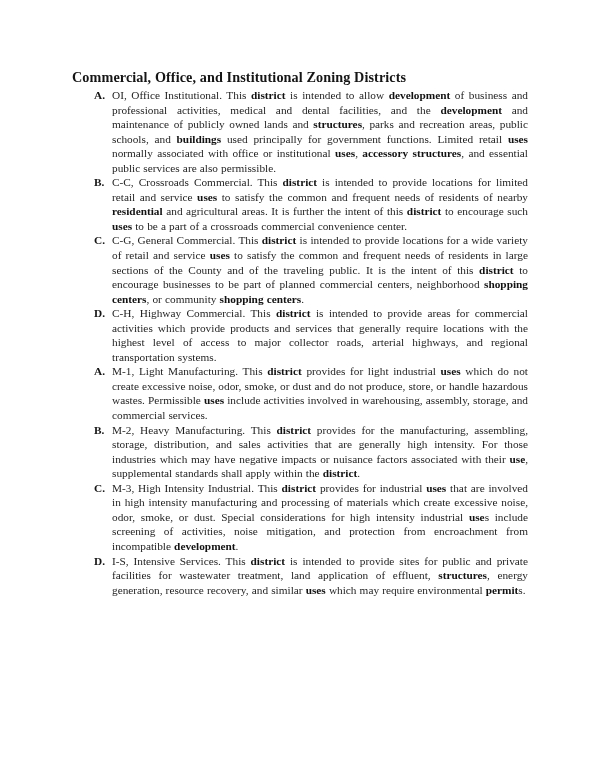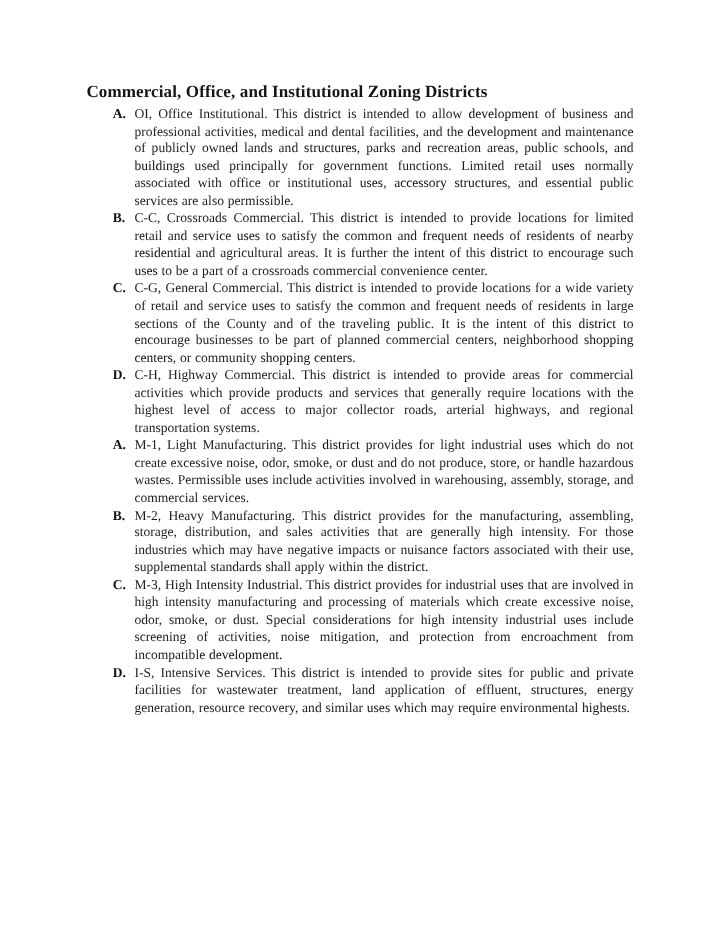--- a/index.html
+++ b/index.html
@@ -32,30 +32,30 @@
     line-height: 14.55px;
     word-spacing: 0.3px;
   }
   .item .label {
     position: absolute;
     left: 22px;
     top: 0;
     font-weight: bold;
     color: #151515;
   }
-  .item b { font-weight: normal; color: #121212; }
+  .item b { font-weight: bold; color: #121212; }
 </style>
 </head>
 <body>
 
 <div class="page">
   <div class="content">
       <div class="section-heading">Commercial, Office, and Institutional Zoning Districts</div>
       <div class="item"><span class="label">A.</span><span>OI, Office Institutional.  This <b>district</b> is intended to allow <b>development</b> of business and professional activities, medical and dental facilities, and the <b>development</b> and maintenance of publicly owned lands and <b>structures</b>, parks and recreation areas, public schools, and <b>buildings</b> used principally for government functions.  Limited retail <b>uses</b> normally associated with office or institutional <b>uses</b>, <b>accessory structures</b>, and essential public services are also permissible.</span></div>
       <div class="item"><span class="label">B.</span><span>C-C, Crossroads Commercial.  This <b>district</b> is intended to provide locations for limited retail and service <b>uses</b> to satisfy the common and frequent needs of residents of nearby <b>residential</b> and agricultural areas.  It is further the intent of this <b>district</b> to encourage such <b>uses</b> to be a part of a crossroads commercial convenience center.</span></div>
       <div class="item"><span class="label">C.</span><span>C-G, General Commercial.  This <b>district</b> is intended to provide locations for a wide variety of retail and service <b>uses</b> to satisfy the common and frequent needs of residents in large sections of the County and of the traveling public.  It is the intent of this <b>district</b> to encourage businesses to be part of planned commercial centers, neighborhood <b>shopping centers</b>, or community <b>shopping centers</b>.</span></div>
       <div class="item"><span class="label">D.</span><span>C-H, Highway Commercial.  This <b>district</b> is intended to provide areas for commercial activities which provide products and services that generally require locations with the highest level of access to major collector roads, arterial highways, and regional transportation systems.</span></div>
       <div class="item"><span class="label">A.</span><span>M-1, Light Manufacturing.  This <b>district</b> provides for light industrial <b>uses</b> which do not create excessive noise, odor, smoke, or dust and do not produce, store, or handle hazardous wastes.  Permissible <b>uses</b> include activities involved in warehousing, assembly, storage, and commercial services.</span></div>
       <div class="item"><span class="label">B.</span><span>M-2, Heavy Manufacturing.  This <b>district</b> provides for the manufacturing, assembling, storage, distribution, and sales activities that are generally high intensity.  For those industries which may have negative impacts or nuisance factors associated with their <b>use</b>, supplemental standards shall apply within the <b>district</b>.</span></div>
       <div class="item"><span class="label">C.</span><span>M-3, High Intensity Industrial.  This <b>district</b> provides for industrial <b>uses</b> that are involved in high intensity manufacturing and processing of materials which create excessive noise, odor, smoke, or dust.  Special considerations for high intensity industrial <b>use</b>s include screening of activities, noise mitigation, and protection from encroachment from incompatible <b>development</b>.</span></div>
-      <div class="item"><span class="label">D.</span><span>I-S, Intensive Services.  This <b>district</b> is intended to provide sites for public and private facilities for wastewater treatment, land application of effluent, <b>structures</b>, energy generation, resource recovery, and similar <b>uses</b> which may require environmental <b>highest</b>s.</span></div>
+      <div class="item"><span class="label">D.</span><span>I-S, Intensive Services.  This <b>district</b> is intended to provide sites for public and private facilities for wastewater treatment, land application of effluent, <b>structures</b>, energy generation, resource recovery, and similar <b>uses</b> which may require environmental <b>permit</b>s.</span></div>
     </div>
 </div>
 
 </body></html>

